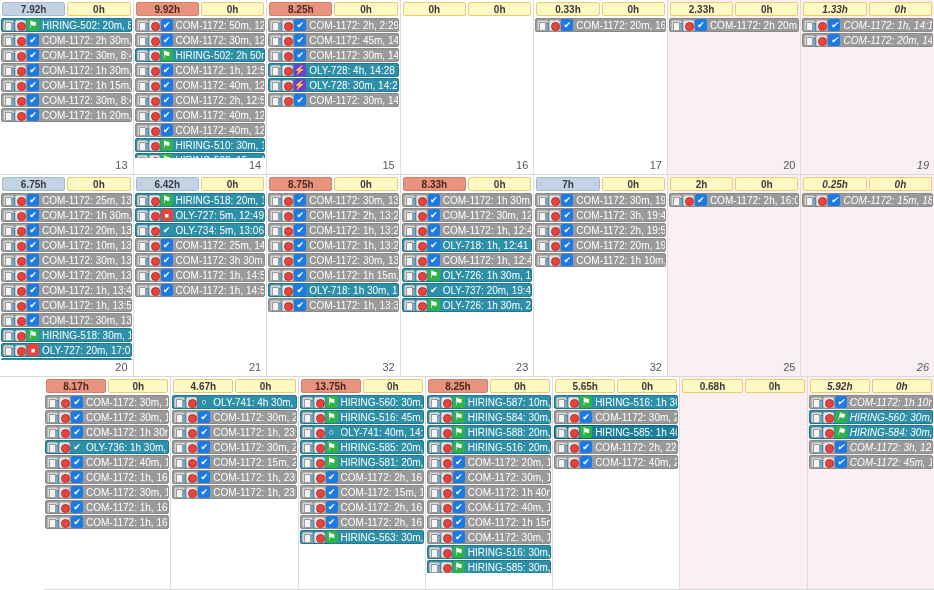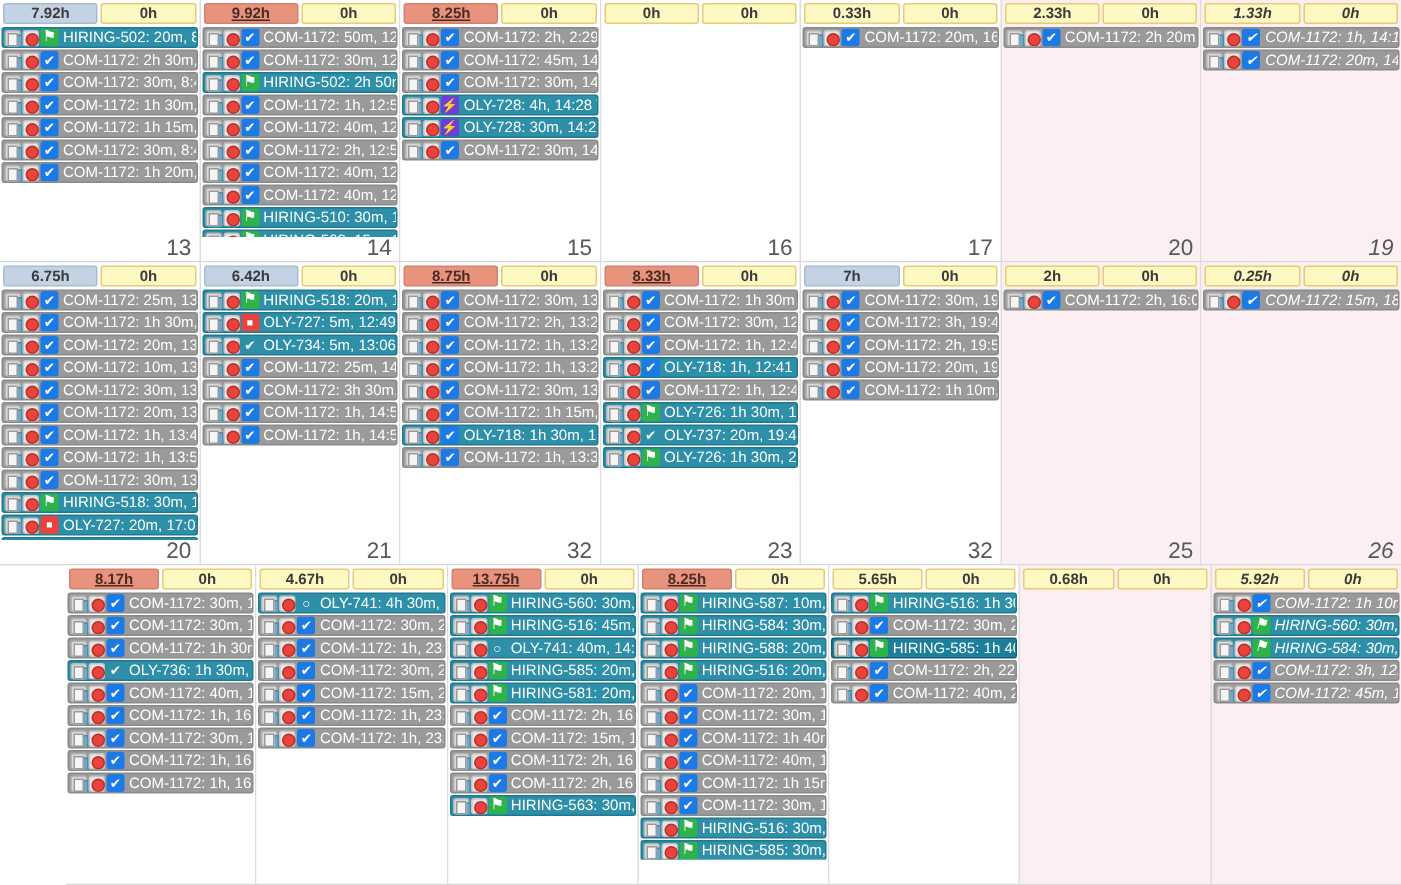--- a/index.html
+++ b/index.html
@@ -54,21 +54,21 @@
     text-align: center;
     font-size: 10px;
     font-weight: bold;
     color: #3a3a3a;
     border-radius: 2px;
     border: 1px solid rgba(0,0,0,0.12);
     overflow: hidden;
     white-space: nowrap;
   }
   .pill.blue   { background: #c3d3e3; border-color: #a8bcd0; }
-  .pill.red    { background: #e8937e; border-color: #d4806c; color:#4a2a22;text-decoration:underline; }
+  .pill.red    { background: #e8937e; border-color: #d4806c; color:#4a2a22; }
   .pill.yellow { background: #fef9c3; border-color: #e8cb72; }
 
   
   .events {
     flex: 1 1 auto;
     padding: 1px 1px 0 1px;
     overflow: hidden;
   }
   .evt {
     height: 14px;
@@ -176,21 +176,21 @@
     padding-left: 1px;
   }
 
   
   .daynum {
     flex: 0 0 auto;
     height: 16px;
     line-height: 15px;
     text-align: right;
     padding-right: 5px;
-    font-size: 15px;
+    font-size: 11px;
     color: #585858;
     background: transparent;
   }
 </style>
 </head>
 <body>
 
 <div id="calendar">
     <div class="week-row r0">
       <div class="day-cell">

